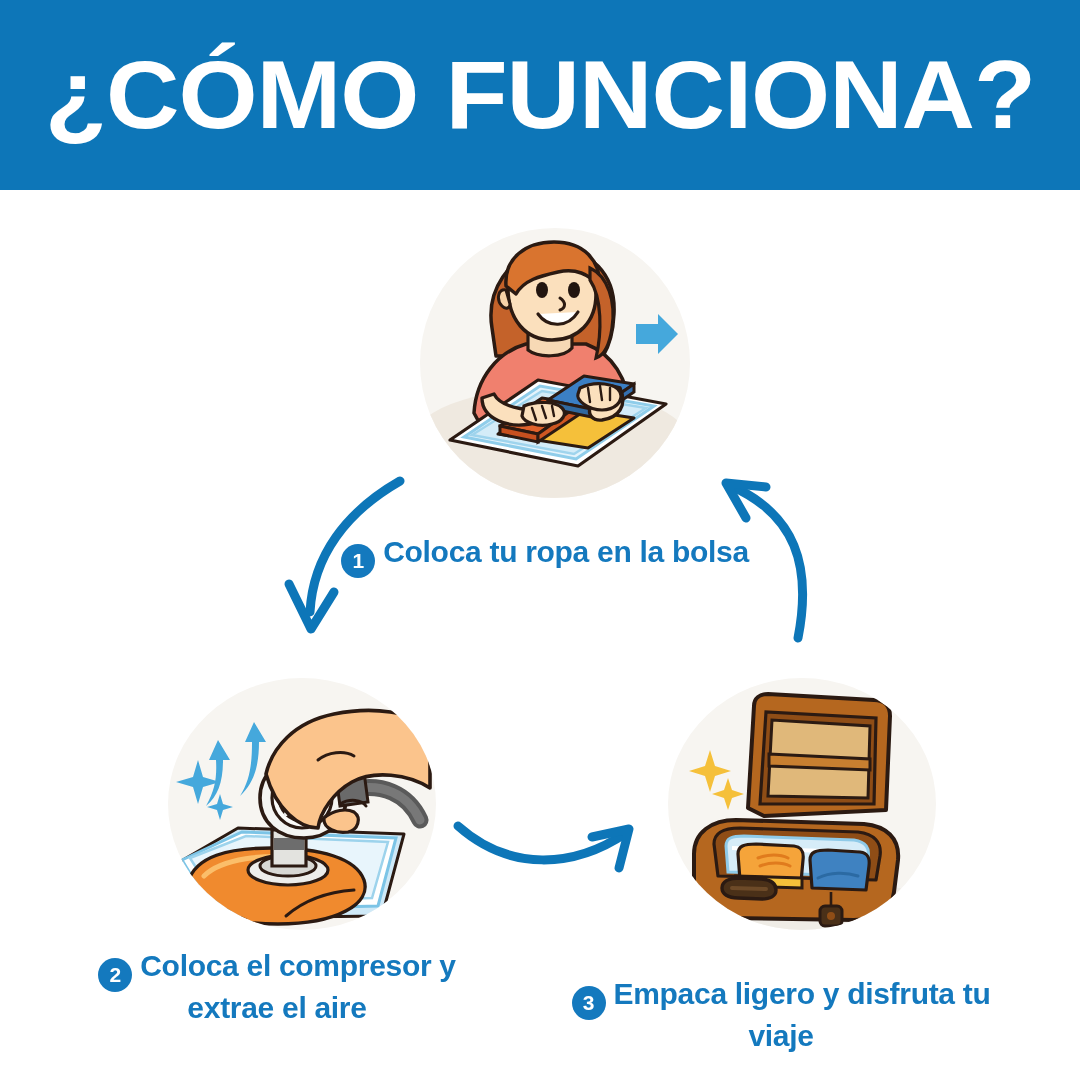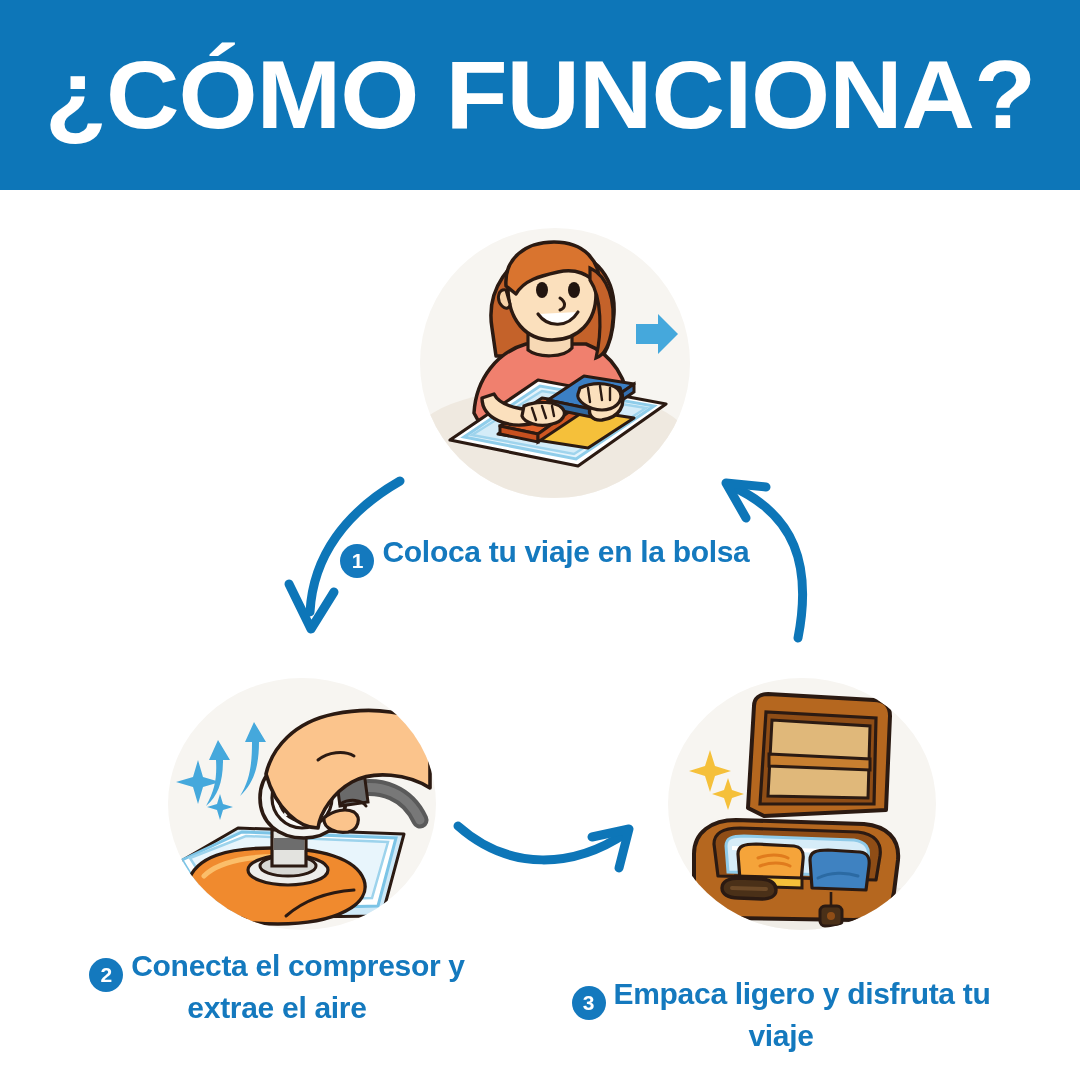--- a/index.html
+++ b/index.html
@@ -191,21 +191,21 @@
         <path d="M168 160 L170 174 M180 158 L182 172 M190 160 L190 172" stroke="#2b1a12" stroke-width="2.4" stroke-linecap="round"></path>
       </g>
 
       <g>
         <path d="M216 96 L238 96 L238 86 L258 106 L238 126 L238 116 L216 116 Z" fill="#45a8dc"></path>
       </g>
     </svg>
   </div>
 
   <div class="caption" id="caption-1">
-    <span class="badge">1</span><span>Coloca tu viaje en la bolsa</span>
+    <span class="badge">1</span><span>Coloca tu ropa en la bolsa</span>
   </div>
 
   <div class="illus-wrap" id="illus-2" style="left:168px; top:678px; width:268px; height:252px;">
     <div class="illus-disc"></div>
     <svg class="illus-svg" viewBox="0 0 268 252">
       <defs>
         <clipPath id="disc2">
             <ellipse cx="134" cy="126" rx="134" ry="126"></ellipse>
           </clipPath>
       </defs>
@@ -257,21 +257,21 @@
 
         <path d="M98 96 C104 70 126 44 166 36 C206 28 244 34 262 50 L262 110 C240 96 206 92 184 104 C166 114 152 134 150 150 C132 150 108 132 98 96 Z" fill="#fbc48c" stroke="#2b1a12" stroke-width="3.6" stroke-linejoin="round"></path>
         <path d="M150 82 C160 74 176 72 186 78" fill="none" stroke="#2b1a12" stroke-width="3" stroke-linecap="round"></path>
         <path d="M156 140 C166 132 178 130 186 134 C194 140 190 152 180 154 C168 156 156 150 156 142 Z" fill="#fbc48c" stroke="#2b1a12" stroke-width="3.2"></path>
         <path d="M172 126 C182 120 194 122 198 128" fill="none" stroke="#2b1a12" stroke-width="3" stroke-linecap="round"></path>
       </g>
     </svg>
   </div>
 
   <div class="caption" id="caption-2">
-    <span class="badge">2</span><span>Conecta el compresor y extrae el aire</span>
+    <span class="badge">2</span><span>Coloca el compresor y extrae el aire</span>
   </div>
 
   <div class="illus-wrap" id="illus-3" style="left:668px; top:678px; width:268px; height:252px;">
     <div class="illus-disc"></div>
     <svg class="illus-svg" viewBox="0 0 268 252">
       <defs>
         <clipPath id="disc3">
             <ellipse cx="134" cy="126" rx="134" ry="126"></ellipse>
           </clipPath>
       </defs>

